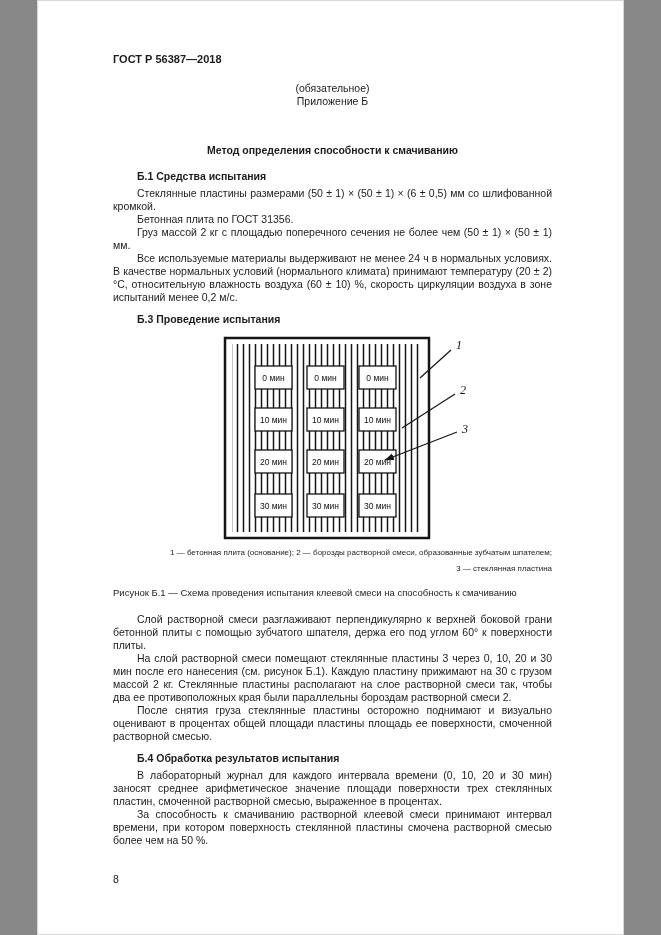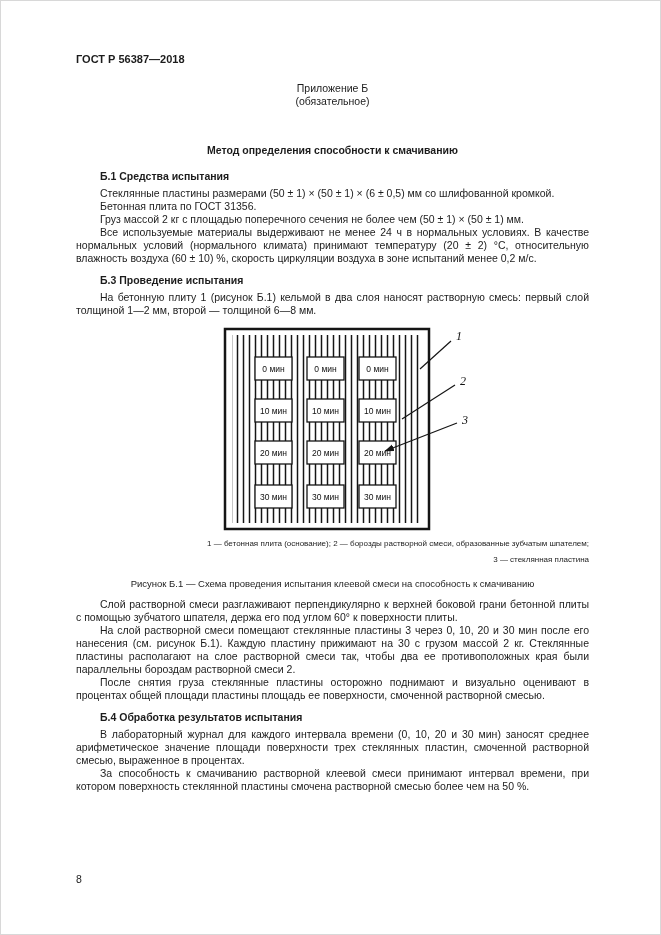--- a/index.html
+++ b/index.html
@@ -1,62 +1,61 @@
 <!DOCTYPE html>
 <html><head>
 <meta charset="utf-8">
 <style>
   html,body { margin:0; padding:0; background:#888; }
   .page {
     position:relative;
-    width:661px; height:935px;
+    width:587px; height:935px;
     margin:0 auto;
     background:#ffffff;
     border:1px solid #d8d8d8;
     box-sizing:border-box;
     padding:52px 71px 0 75px;
     font-family:"Liberation Sans","DejaVu Sans",sans-serif;
     font-size:10.5px;
     line-height:13px;
     color:#1c1c1c;
     overflow:hidden;
   }
   .doc-number { font-weight:700; font-size:11px; margin:0 0 16px 0; }
   .appendix { text-align:center; margin:0; }
   .main-title { text-align:center; font-weight:700; margin:36px 0 13px 0; }
   .section-heading { font-weight:700; margin:9px 0 4px 0; padding-left:24px; }
   p.body { margin:0; text-indent:24px; text-align:justify; }
   .figure-wrap { display:flex; justify-content:center; margin:10px 0 2px 30px; }
   svg text.plate-label { font-family:"Liberation Sans","DejaVu Sans",sans-serif; font-size:8.5px; fill:#111; }
   svg text.callout { font-family:"Liberation Serif","DejaVu Serif",serif; font-style:italic; font-size:12px; fill:#111; }
   .fig-caption { text-align:right; font-size:8px; line-height:10px; margin:6px 0 0 0; color:#222; }
-  .fig-title { text-align:center; font-size:9.5px; margin:12px 0 8px 0; }
+  .fig-title { text-align:left; font-size:9.5px; margin:12px 0 14px 0; }
   .page-num { position:absolute; left:75px; bottom:48px; font-size:10.5px; }
 </style>
 </head>
 <body>
 
 <div class="page">
 
   <div class="doc-number">ГОСТ Р 56387—2018</div>
 
+  <p class="appendix">(обязательное)</p>
   <p class="appendix">Приложение Б</p>
-  <p class="appendix">(обязательное)</p>
 
   <div class="main-title">Метод определения способности к смачиванию</div>
 
   <div class="section-heading">Б.1 Средства испытания</div>
   <p class="body">Стеклянные пластины размерами (50 ± 1) × (50 ± 1) × (6 ± 0,5) мм со шлифованной кромкой.</p>
   <p class="body">Бетонная плита по ГОСТ 31356.</p>
   <p class="body">Груз массой 2 кг с площадью поперечного сечения не более чем (50 ± 1) × (50 ± 1) мм.</p>
 
   <p class="body">Все используемые материалы выдерживают не менее 24 ч в нормальных условиях. В качестве нормальных условий (нормального климата) принимают температуру (20 ± 2) °С, относительную влажность воздуха (60 ± 10) %, скорость циркуляции воздуха в зоне испытаний менее 0,2 м/с.</p>
 
   <div class="section-heading">Б.3 Проведение испытания</div>
-  <p class="body">На бетонную плиту 1 (рисунок Б.1) кельмой в два слоя наносят растворную смесь: первый слой толщиной 1—2 мм, второй — толщиной 6—8 мм.</p>
 
   <div class="figure-wrap">
     <svg width="250" height="206" viewBox="0 0 250 206">
       <defs>
         <pattern id="grooves" width="6" height="8" patternUnits="userSpaceOnUse">
           <line x1="2.5" y1="0" x2="2.5" y2="8" stroke="#151515" stroke-width="1.5"></line>
         </pattern>
         <marker id="arrowhead" markerWidth="9" markerHeight="8" refX="7.5" refY="3" orient="auto">
           <path d="M0,0 L8,3 L0,6 Z" fill="#151515"></path>
         </marker>

